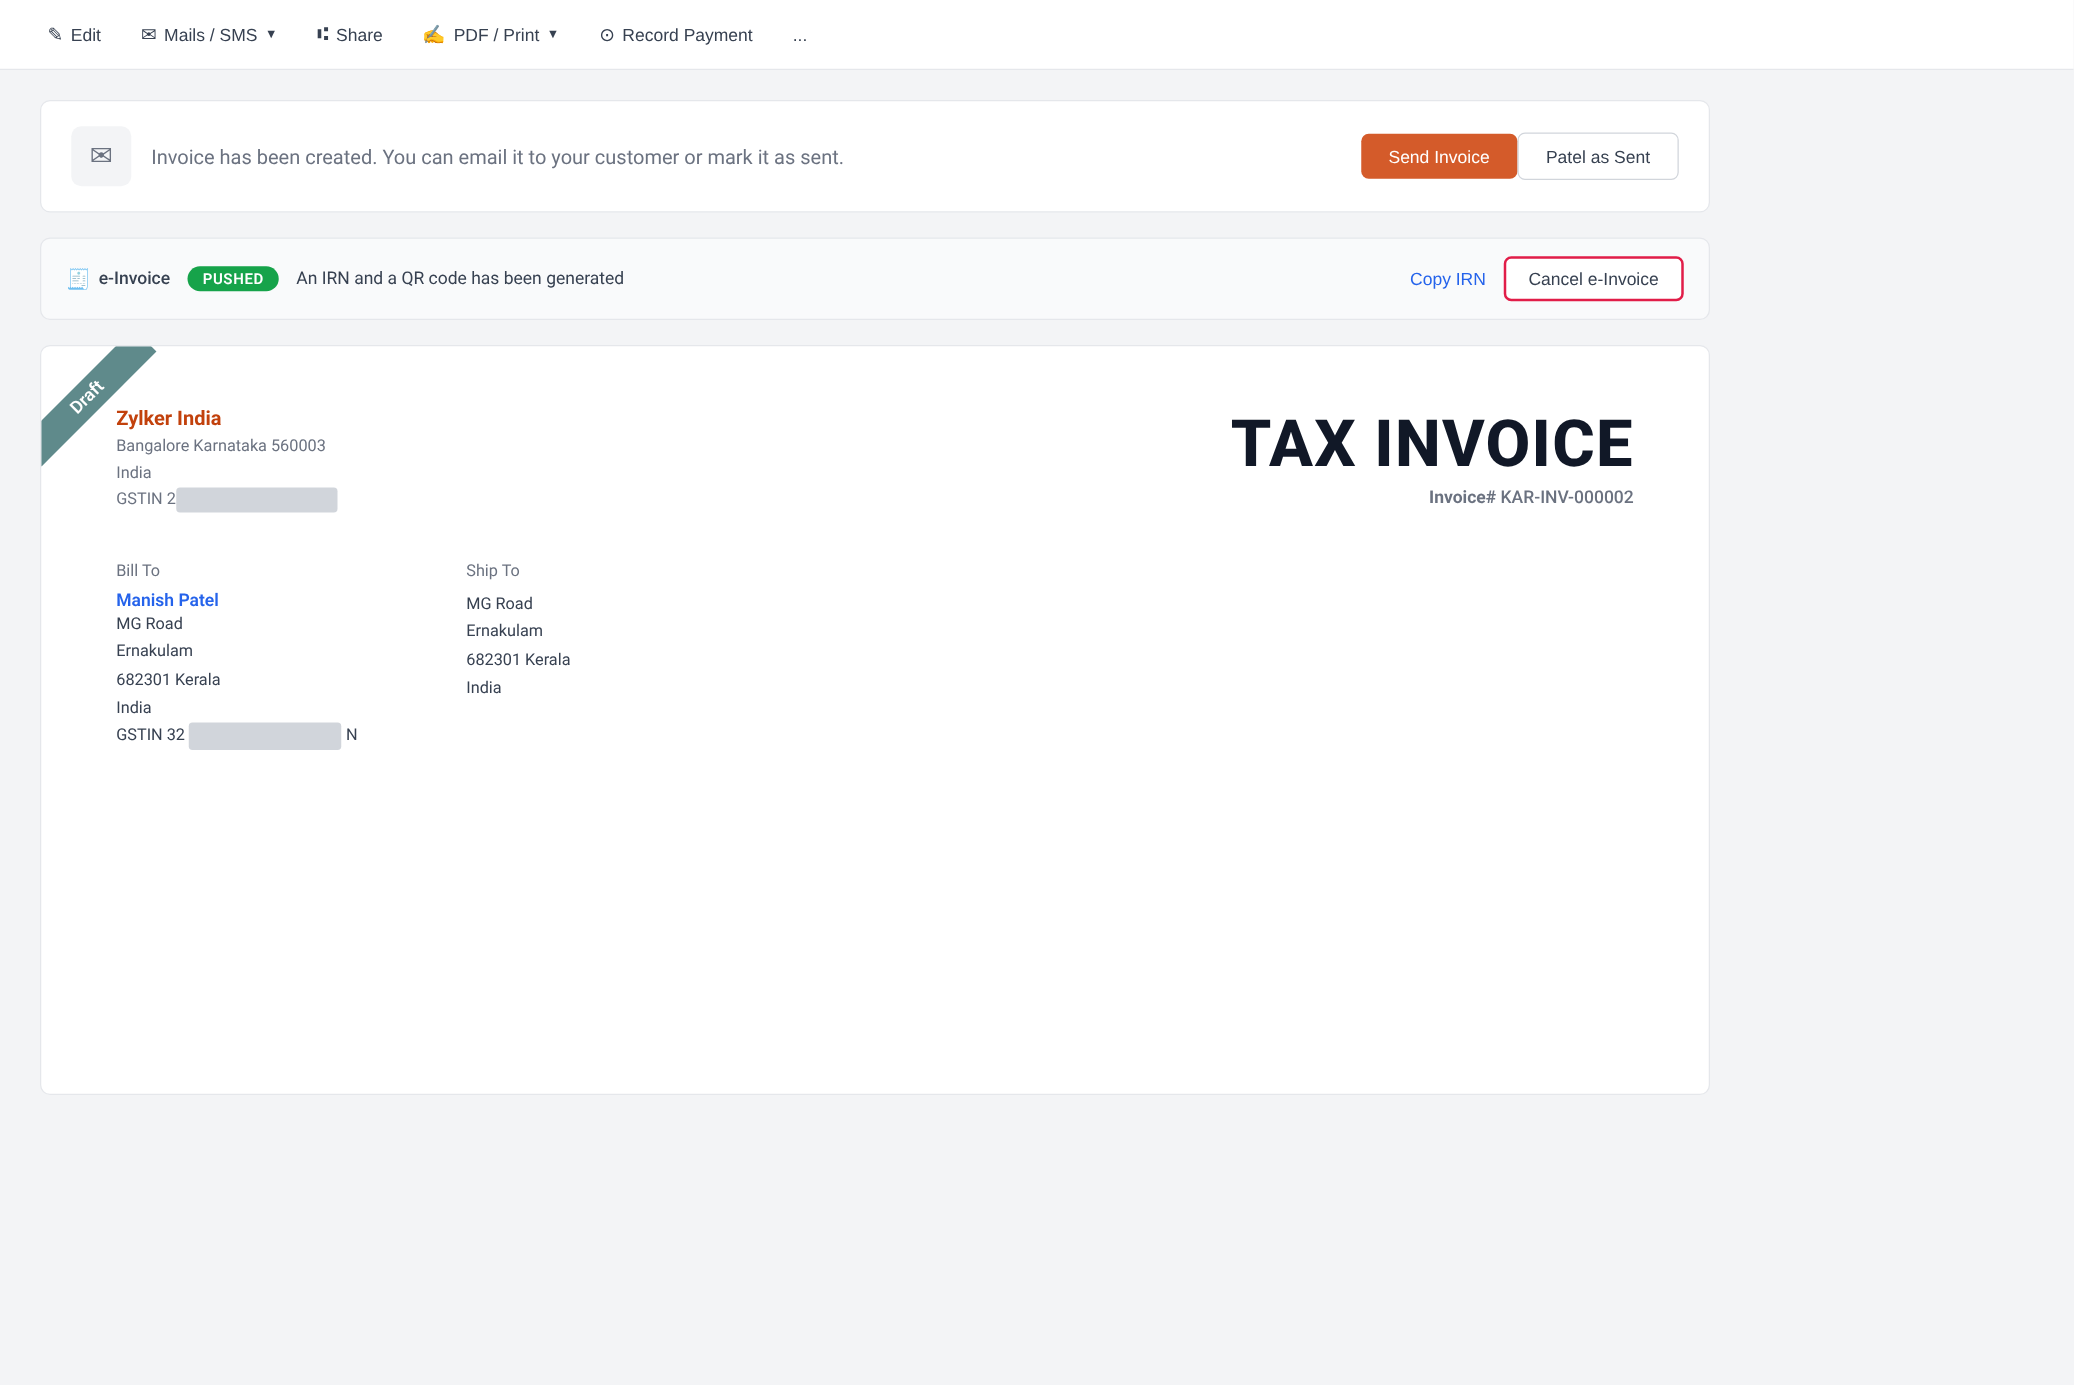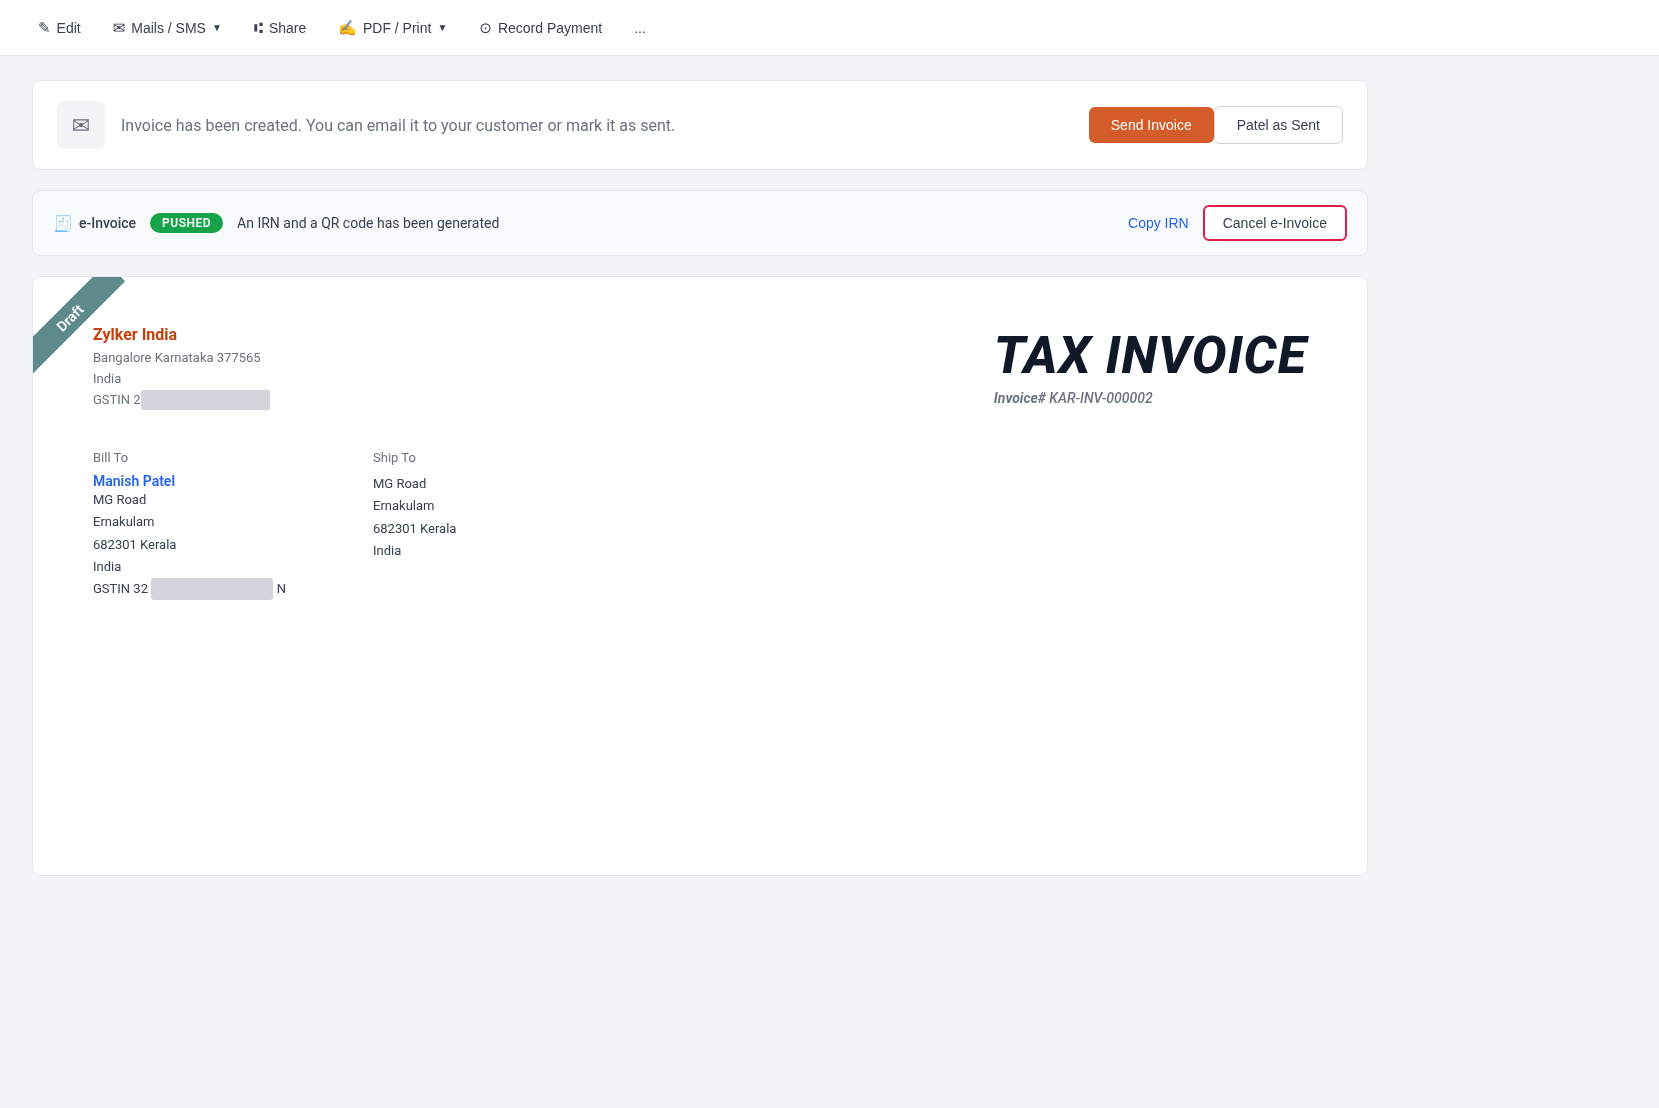--- a/index.html
+++ b/index.html
@@ -175,21 +175,21 @@
 
     .invoice-header {
       display: flex;
       justify-content: space-between;
       align-items: flex-start;
       margin-bottom: 40px;
     }
     .company-info h2 { font-size: 16px; font-weight: 700; color: #c2410c; margin-bottom: 4px; }
     .company-info p { font-size: 13px; color: #6b7280; line-height: 1.6; }
 
-    .invoice-title-block { text-align: left; font-style: italic; }
+    .invoice-title-block { text-align: right; }
     .invoice-title-block h1 { font-size: 52px; font-weight: 800; color: #111827; letter-spacing: 1px; }
     .invoice-title-block p { font-size: 14px; color: #6b7280; font-weight: 500; margin-top: 4px; }
 
     .billing-section {
       display: flex;
       gap: 80px;
       margin-top: 20px;
     }
     .billing-col { min-width: 200px; }
     .billing-col .label { font-size: 13px; color: #6b7280; margin-bottom: 8px; }
@@ -262,21 +262,21 @@
   <div class="invoice-doc">
 
     <div class="draft-ribbon">
       <div class="draft-ribbon-inner">Draft</div>
     </div>
 
     <div class="invoice-header">
       <div class="company-info">
         <h2>Zylker India</h2>
         <p>
-          <span>Bangalore Karnataka 377565</span><br>
+          <span>Bangalore Karnataka 560003</span><br>
           <span>India</span><br>
           <span>GSTIN 2</span><span class="gstin-blur">XXXXXXXXXXXXXXX0</span>
         </p>
       </div>
       <div class="invoice-title-block">
         <h1>TAX INVOICE</h1>
         <p>
           <strong>Invoice#</strong>
           <span>KAR-INV-000002</span>
         </p>

